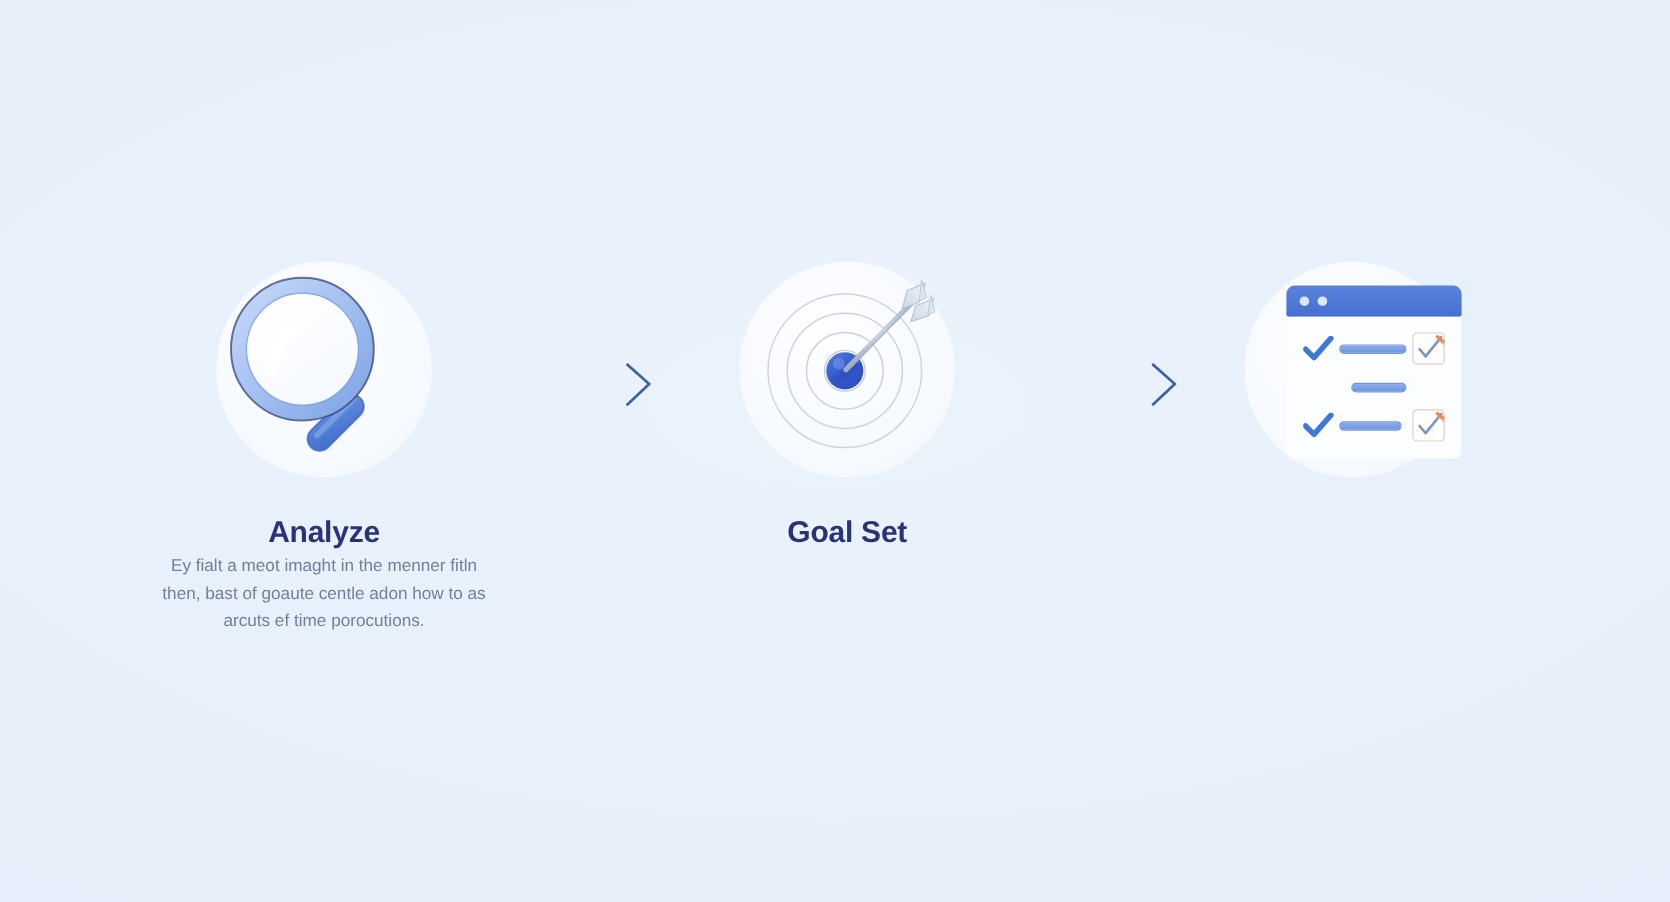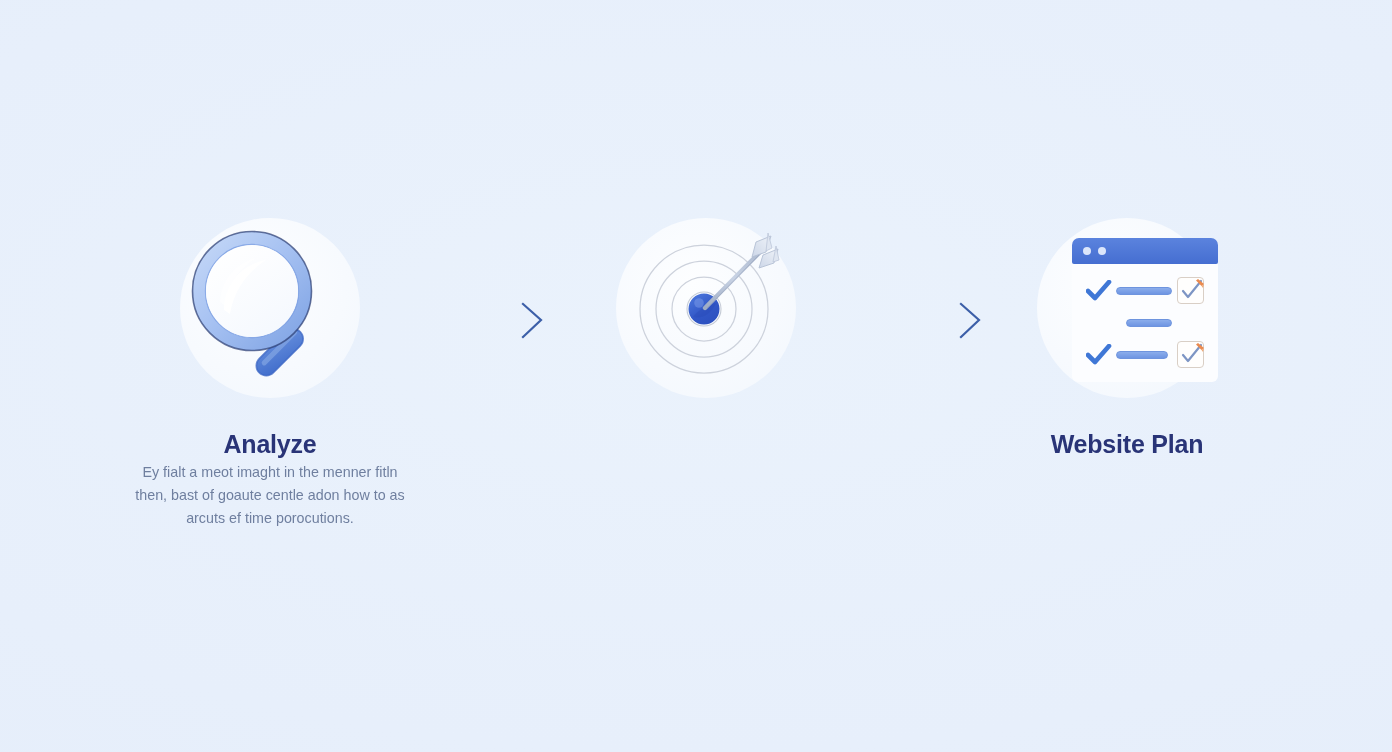--- a/index.html
+++ b/index.html
@@ -278,20 +278,21 @@
 
             <g>
               <path d="M140 24 L155 18 L150 34 L136 39 Z" fill="url(#fletchGrad)" stroke="#b3c0d4" stroke-width="0.9"></path>
               <path d="M147 37 L162 31 L158 45 L143 50 Z" fill="url(#fletchGrad)" stroke="#b3c0d4" stroke-width="0.9"></path>
               <path d="M152 15 L156 30 L150 33 Z" fill="#dfe6f1" stroke="#bcc7d9" stroke-width="0.8"></path>
               <path d="M160 28 L163 42 L157 44 Z" fill="#dfe6f1" stroke="#bcc7d9" stroke-width="0.8"></path>
             </g>
           </svg>
         </div>
       </div>
+      <div class="step-title">Goal Set</div>
     </div>
 
     <div class="arrow arrow-2">
       <svg width="150" height="40" viewBox="0 0 150 40">
         <defs>
           <linearGradient id="arrowFade2" x1="0" y1="0" x2="1" y2="0">
             <stop offset="0%" stop-color="#3c5fa8" stop-opacity="0.06"></stop>
             <stop offset="22%" stop-color="#3c5fa8" stop-opacity="0.72"></stop>
             <stop offset="100%" stop-color="#3c5fa8" stop-opacity="0.95"></stop>
           </linearGradient>
@@ -344,17 +345,16 @@
                   <polyline points="5,13 10,19 23,3" fill="none" stroke="#7d95c4" stroke-width="2.2" stroke-linecap="round" stroke-linejoin="round"></polyline>
                   <path d="M20 1 L26 6 L23.5 8 L18 2.5 Z" fill="#ea8a4f"></path>
                   <path d="M23.5 8 L26 6 L25 10 Z" fill="#f0a875"></path>
                 </svg>
               </span>
             </div>
 
           </div>
         </div>
       </div>
-      <div class="step-title">Website Plan</div>
     </div>
 
   </div>
 </div>
 
 </body></html>

